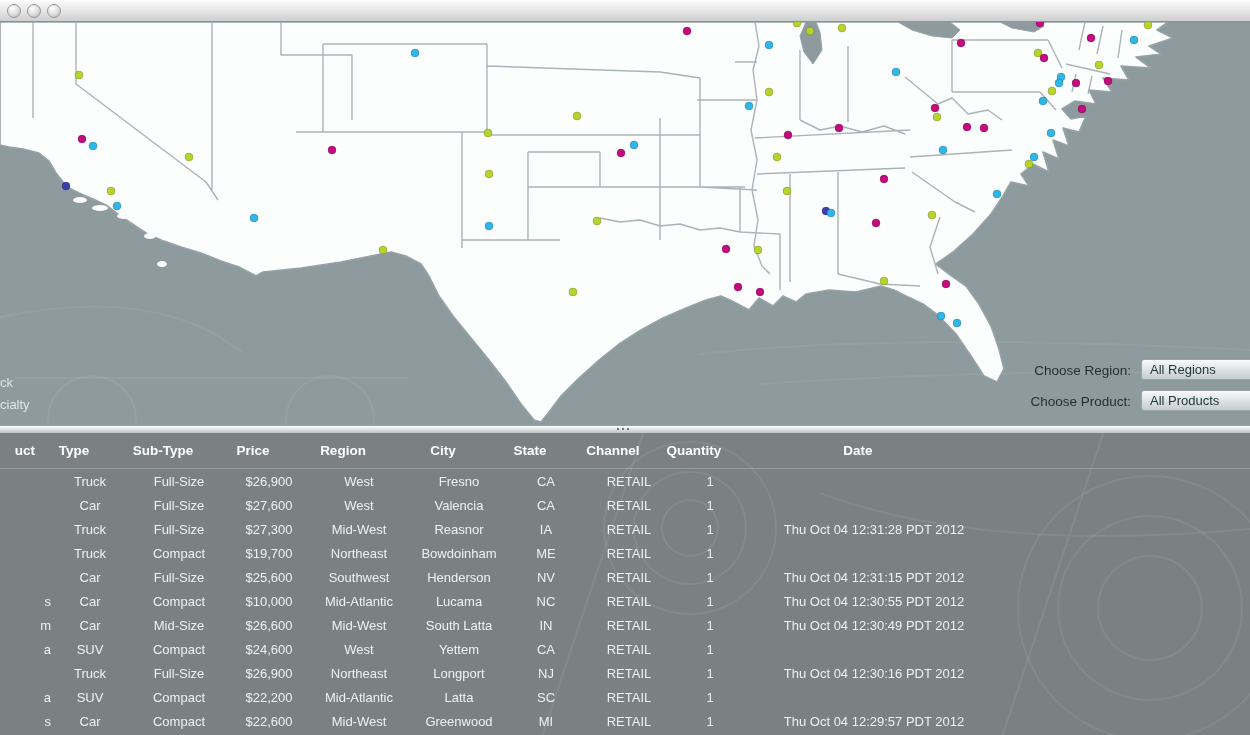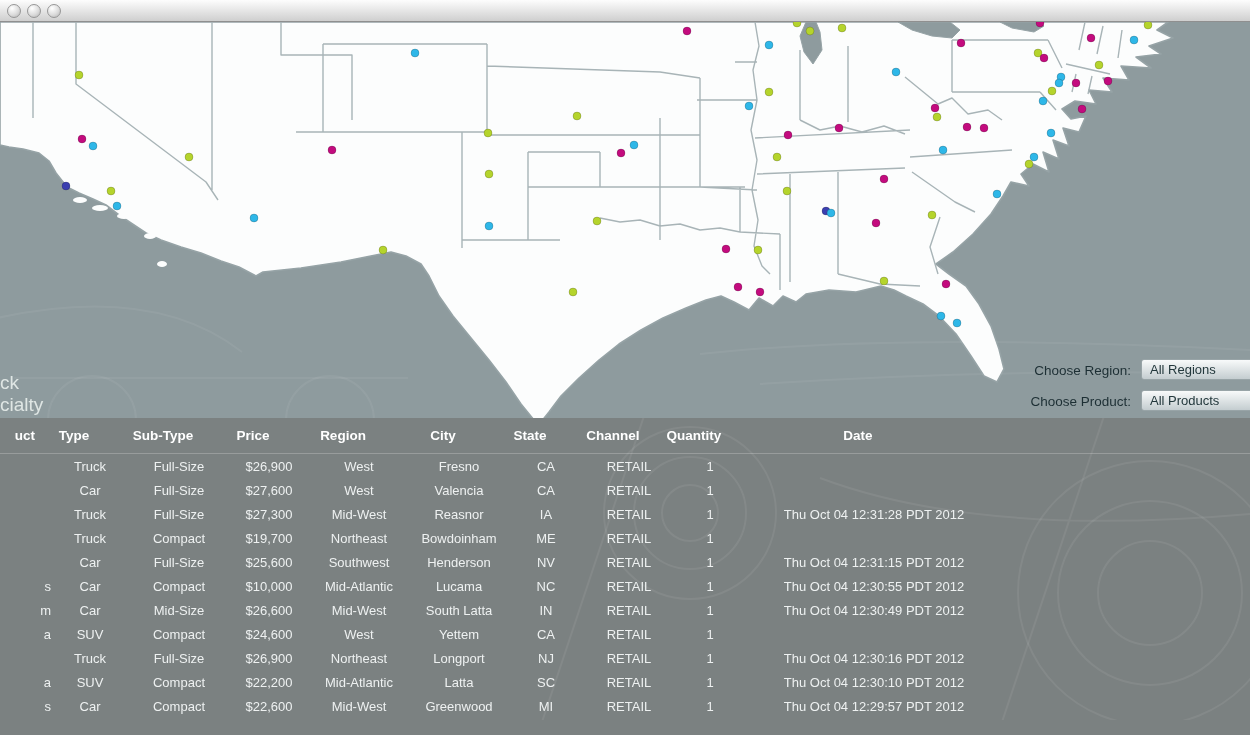--- a/index.html
+++ b/index.html
@@ -19,21 +19,21 @@
   }
   .t1{left:7px}.t2{left:27px}.t3{left:47px}
   
   .map-panel{
     position:absolute;top:22px;left:0;width:1250px;height:403px;
     background:#8e9b9e;overflow:hidden;
   }
   .map-panel svg.mapsvg{position:absolute;top:0;left:0;}
   .wm{position:absolute;top:0;left:0;pointer-events:none;}
   .legend-frag{
-    position:absolute;left:0;color:#dfe6e4;font-size:19px;line-height:15px;
+    position:absolute;left:0;color:#dfe6e4;font-size:13px;line-height:15px;
   }
   .lf0{top:353px}.lf1{top:375px}
   .ctl-label{
     position:absolute;font-size:13.5px;color:#1d2f34;text-align:right;width:200px;
   }
   .ctl-box{
     position:absolute;left:1141px;width:118px;height:21px;box-sizing:border-box;
     border:1px solid #98a4a7;border-radius:3px;
     background:linear-gradient(#f8fafa,#c4cdd0);
     font-size:13px;color:#233珠a3c;color:#23383c;line-height:19px;padding-left:8px;
@@ -42,21 +42,21 @@
   .cl1{top:372px;left:931px}.cb1{top:368px}
   
   .splitter{
     position:absolute;top:425px;left:0;width:1250px;height:8px;box-sizing:border-box;
     background:linear-gradient(#ffffff,#bfc3c3);border-top:1px solid #9aa0a0;
   }
   .splitter-handle{width:16px;height:3px;margin:2px auto 0;display:flex;gap:3px;}
   .splitter-handle i{width:2px;height:2px;background:#6f7575;display:block;}
   
   .table-panel{
-    position:absolute;top:418px;left:0;width:1250px;height:302px;
+    position:absolute;top:433px;left:0;width:1250px;height:302px;
     background:#7b8181;color:#eef1f1;overflow:hidden;
   }
   .thead{
     position:relative;display:flex;height:36px;align-items:center;
     font-weight:bold;color:#ffffff;font-size:13.5px;
     border-bottom:1px solid rgba(255,255,255,0.22);box-sizing:border-box;
   }
   .trow{position:relative;display:flex;height:24px;align-items:center;font-size:13px;padding-left:16px;}
   .cell{flex:0 0 auto;text-align:center;white-space:nowrap;overflow:hidden;box-sizing:border-box;}
   .c0{width:38px;text-align:right;padding-right:3px;}
@@ -357,21 +357,20 @@
       <div class="trow">
         <div class="cell c0">a</div>
         <div class="cell c1">SUV</div>
         <div class="cell c2">Compact</div>
         <div class="cell c3">$22,200</div>
         <div class="cell c4">Mid-Atlantic</div>
         <div class="cell c5">Latta</div>
         <div class="cell c6">SC</div>
         <div class="cell c7">RETAIL</div>
         <div class="cell c8">1</div>
-        <div class="cell c9">Thu Oct 04 12:30:10 PDT 2012</div>
       </div>
       <div class="trow">
         <div class="cell c0">s</div>
         <div class="cell c1">Car</div>
         <div class="cell c2">Compact</div>
         <div class="cell c3">$22,600</div>
         <div class="cell c4">Mid-West</div>
         <div class="cell c5">Greenwood</div>
         <div class="cell c6">MI</div>
         <div class="cell c7">RETAIL</div>

